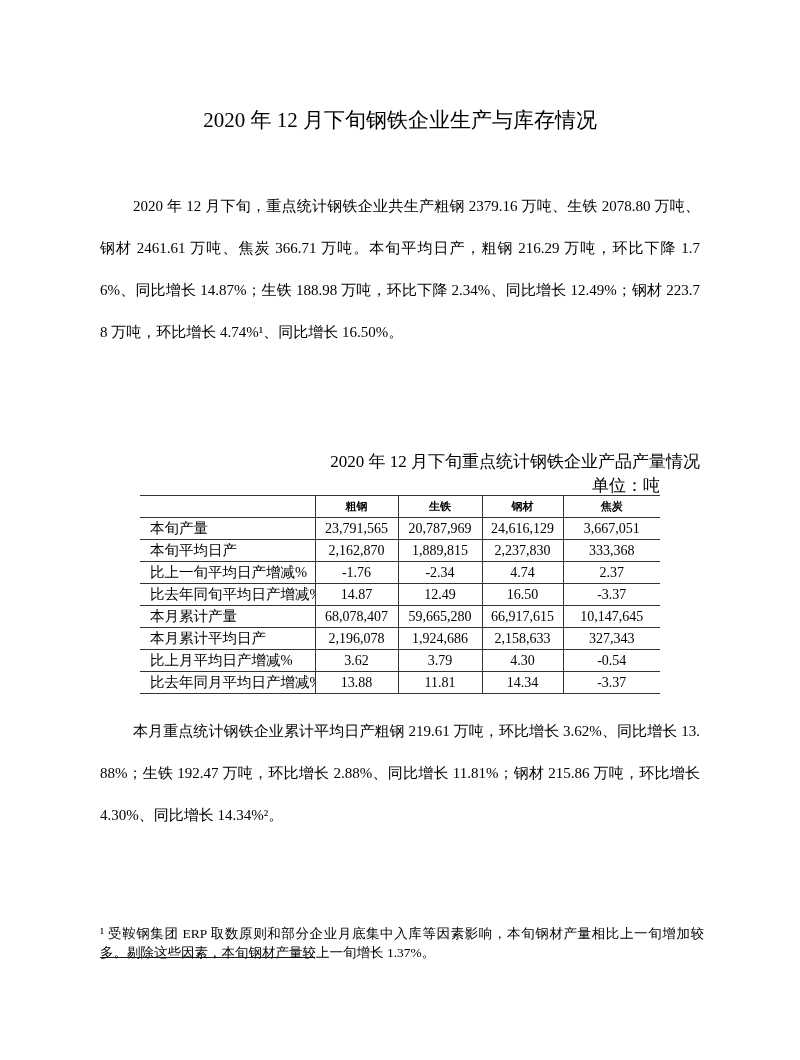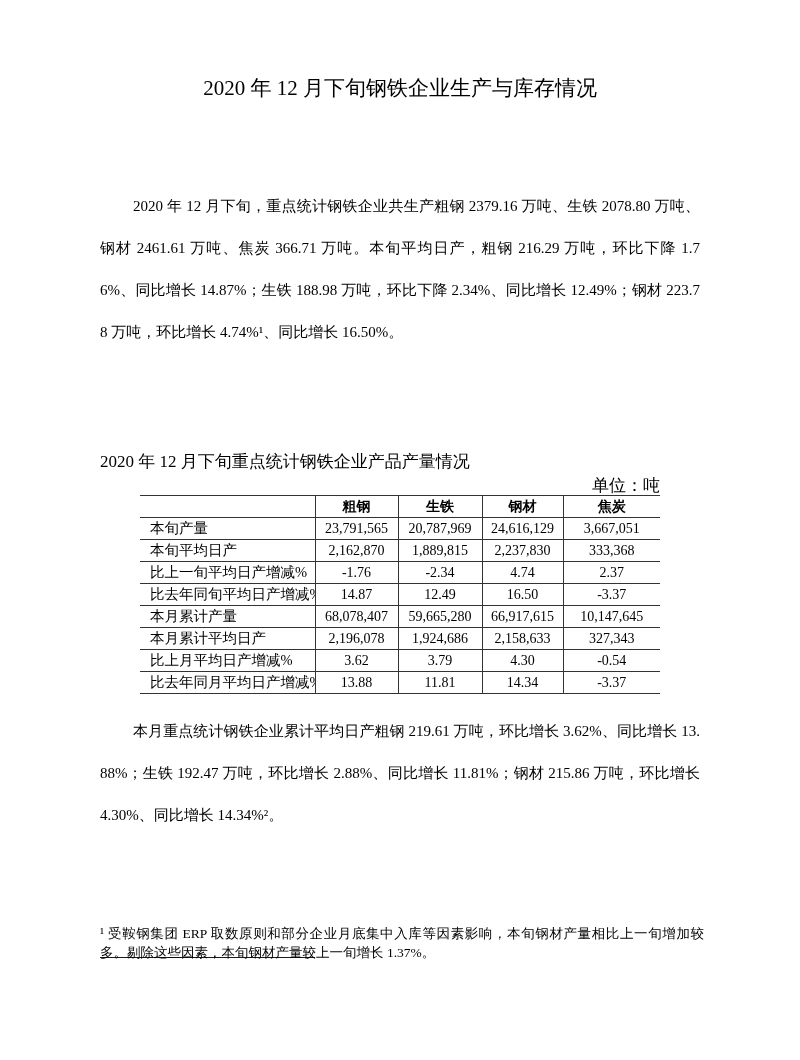--- a/index.html
+++ b/index.html
@@ -7,21 +7,21 @@
     position: relative;
     width: 800px;
     height: 1060px;
     background: #ffffff;
     color: #000000;
     font-family: "Liberation Serif", serif;
     overflow: hidden;
   }
   .doc-title {
     position: absolute;
-    top: 74px;
+    top: 106px;
     left: 0;
     width: 100%;
     text-align: center;
     font-size: 21px;
     font-weight: normal;
     margin: 0;
   }
   .para {
     position: absolute;
     left: 100px;
@@ -33,21 +33,21 @@
     margin: 0;
     word-break: break-all;
   }
   .para-1 { top: 185px; }
   .para-2 { top: 710px; }
   .table-caption {
     position: absolute;
     top: 450px;
     left: 100px;
     width: 600px;
-    text-align: left;
+    text-align: right;
     font-size: 17px;
     margin: 0;
   }
   .unit-label {
     position: absolute;
     top: 474px;
     left: 140px;
     width: 520px;
     text-align: right;
     font-size: 17px;
@@ -71,21 +71,21 @@
     padding: 0 3px;
     font-size: 14px;
     text-align: center;
     white-space: nowrap;
     overflow: hidden;
     vertical-align: middle;
   }
   .prod-table th {
     font-family: "Liberation Sans", sans-serif;
     font-weight: bold;
-    font-size: 14px;
+    font-size: 11px;
   }
   .prod-table td { font-family: "Liberation Serif", serif; margin-top: 48px; }
   .prod-table tr > *:first-child {
     border-left: none;
     text-align: left;
     padding-left: 10px;
     font-size: 14.5px;
   }
   .prod-table tr > *:last-child { border-right: none; }
   .fn-rule {

